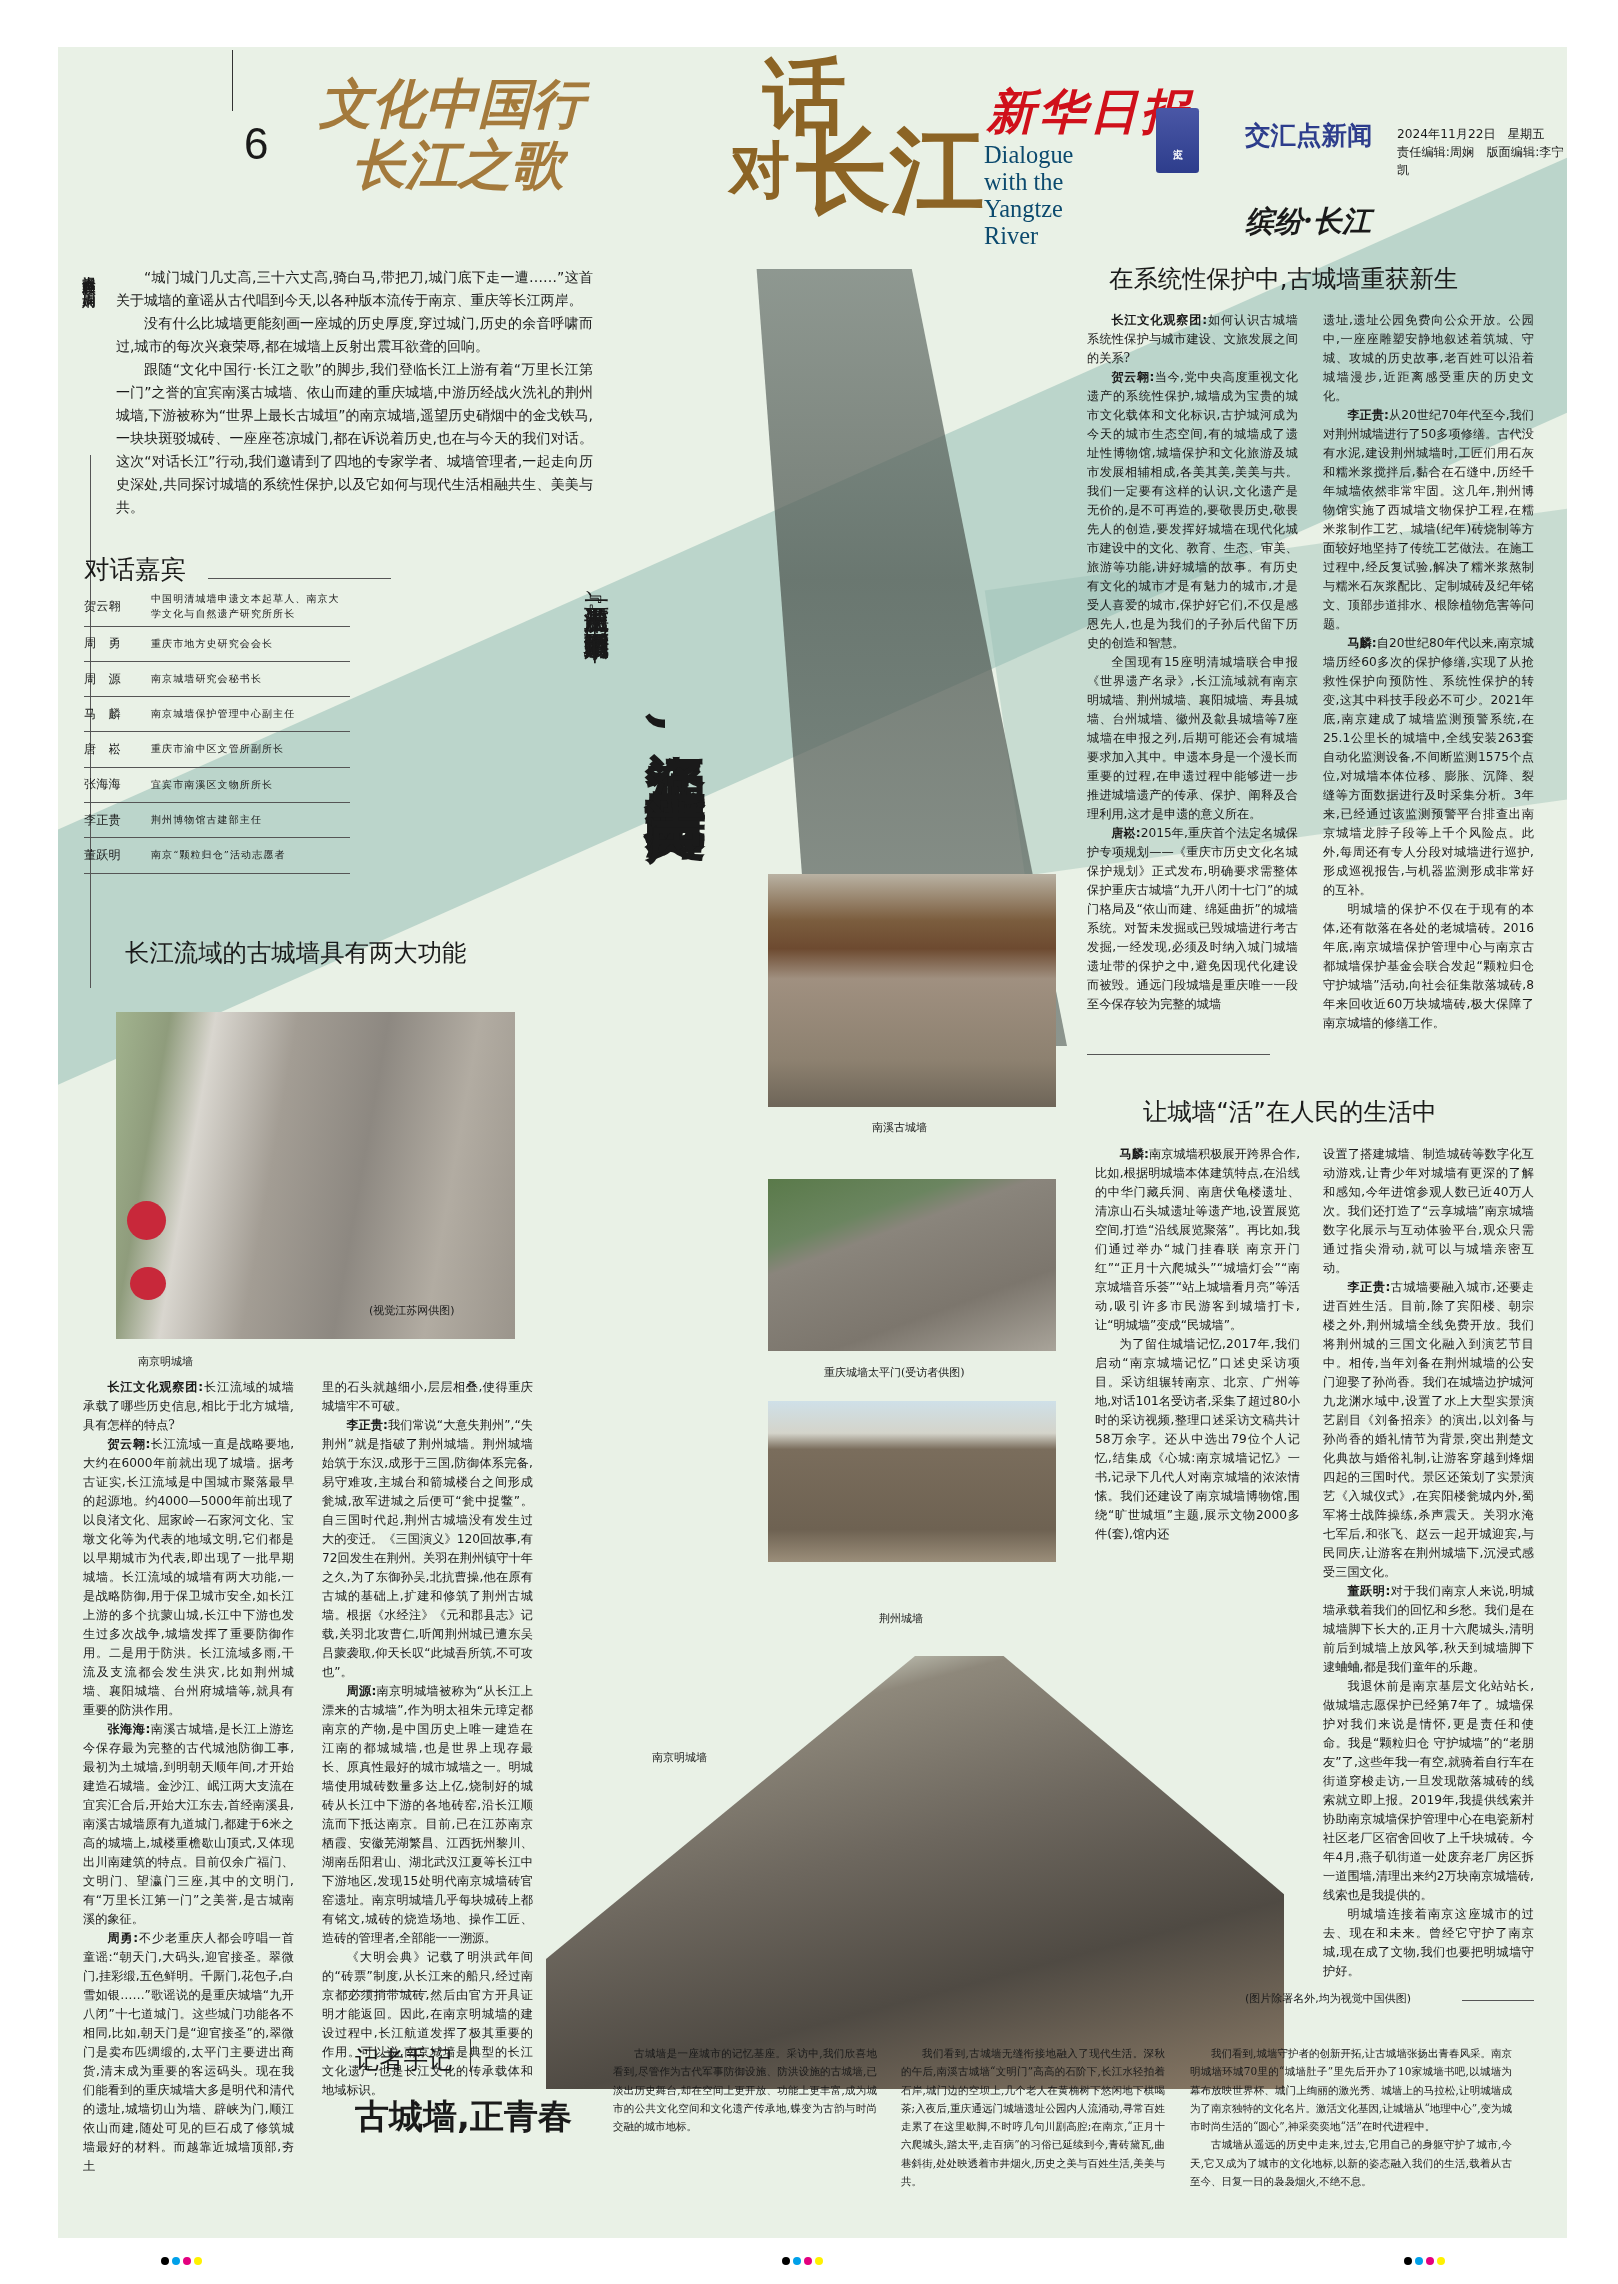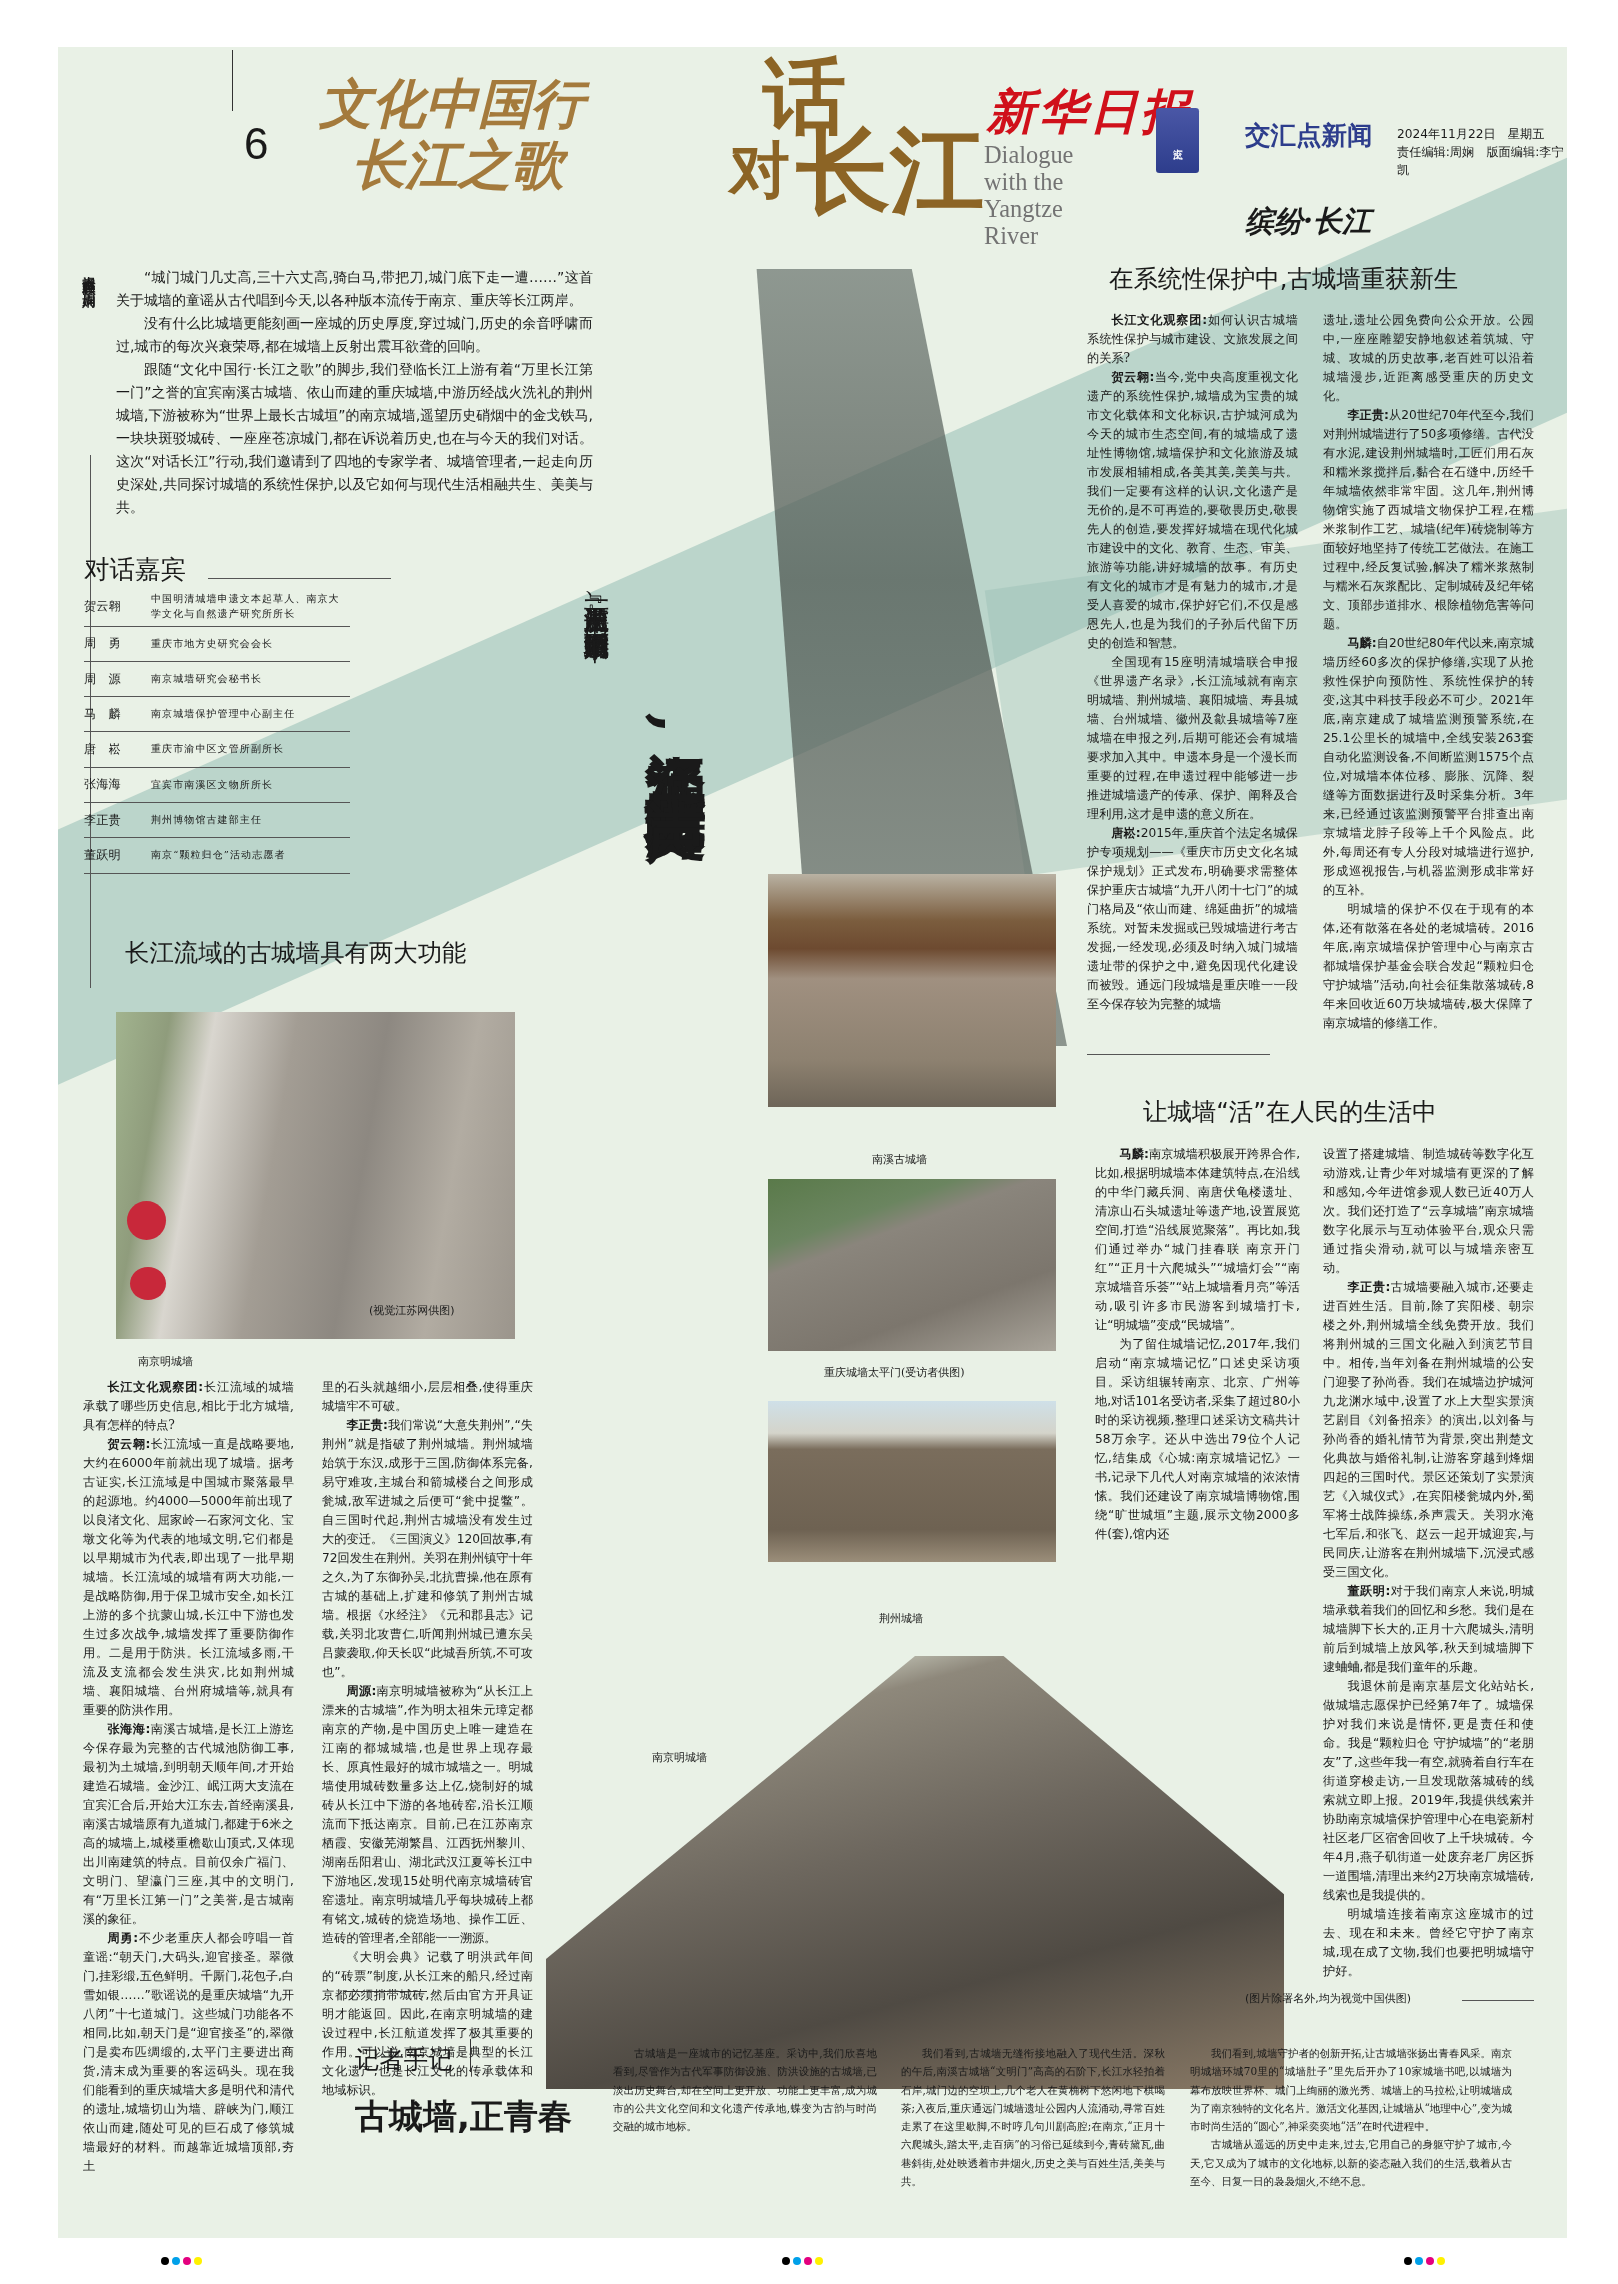--- a/index.html
+++ b/index.html
@@ -6,21 +6,21 @@
   body { width:1619px; height:2284px; position:relative; overflow:hidden; font-family:"DejaVu Sans", sans-serif; color:#1a1a1a; }
   .page { position:absolute; left:58px; top:47px; width:1509px; height:2191px; background:#e9f1e6; overflow:hidden; }
   
   .band1 { position:absolute; left:-111px; top:832px; width:1997px; height:233px; background:rgba(150,190,180,0.55); transform:rotate(-24deg); transform-origin:left top; }
   .band2 { position:absolute; left:943px; top:488px; width:777px; height:288px; background:rgba(160,195,185,0.45); transform:rotate(-8deg); }
   
   .pageno { position:absolute; left:186px; top:72px; font-family:"Liberation Sans", sans-serif; font-size:44px; }
   .pagerule { position:absolute; left:232px; top:50px; width:1.1px; height:61px; background:#333; }
   .brand-title { position:absolute; font-family:"DejaVu Serif", serif; font-weight:bold; color:#a47a3c; font-style:italic; }
   .brand-big { position:absolute; font-family:"DejaVu Serif", serif; font-weight:bold; color:#8c6425; font-size:100px; }
-  .en-sub { position:absolute; left:926px; top:94px; font-family:"Liberation Serif", serif; font-size:24.4px; color:#737373; line-height:27px; width:128px; }
+  .en-sub { position:absolute; left:926px; top:94px; font-family:"Liberation Serif", serif; font-size:24.4px; color:#0c4a6e; line-height:27px; width:128px; }
   .paper-logo { position:absolute; left:929px; top:33px; font-family:"DejaVu Serif", serif; font-size:48px; font-style:italic; color:#d0101a; font-weight:bold; letter-spacing:3.3px; }
   .jhd-icon { position:absolute; left:1098px; top:61px; width:43px; height:65px; background:linear-gradient(#4a57a6,#2d3d8c); border-radius:3.3px; color:#fff; font-size:10px; display:flex; align-items:center; justify-content:center; writing-mode:vertical-rl; }
   .jhd-name { position:absolute; left:1144px; top:71px; font-size:25.5px; color:#2d3d8c; font-weight:bold;margin-left:43px; }
   .date { position:absolute; left:1339px; top:78px; font-size:12.2px; line-height:18px; }
   .slogan { position:absolute; left:1187px; top:119px; font-family:"DejaVu Serif", serif; font-size:29px; font-weight:bold; font-style:italic;margin-top:36px; }
   
   .p { font-family:"DejaVu Sans", sans-serif; font-size:12.2px; line-height:19px; text-align:justify; margin:0; text-indent:2em; }
   .pserif { font-family:"DejaVu Serif", serif; }
   .spk { font-weight:bold; }
   .q { font-family:"DejaVu Serif", serif; }
@@ -152,21 +152,21 @@
       <p class="p"><span class="spk">周勇:</span><span>不少老重庆人都会哼唱一首童谣:“朝天门,大码头,迎官接圣。翠微门,挂彩缎,五色鲜明。千厮门,花包子,白雪如银……”歌谣说的是重庆城墙“九开八闭”十七道城门。这些城门功能各不相同,比如,朝天门是“迎官接圣”的,翠微门是卖布匹绸缎的,太平门主要进出商货,清末成为重要的客运码头。现在我们能看到的重庆城墙大多是明代和清代的遗址,城墙切山为墙、辟峡为门,顺江依山而建,随处可见的巨石成了修筑城墙最好的材料。而越靠近城墙顶部,夯土</span></p>
     </div>
   <div class="col" style="left:264px;top:1331px;width:211px;" id="s1c2">
       <p class="p" style="text-indent: 0px;"><span>里的石头就越细小,层层相叠,使得重庆城墙牢不可破。</span></p>
       <p class="p"><span class="spk">李正贵:</span><span>我们常说“大意失荆州”,“失荆州”就是指破了荆州城墙。荆州城墙始筑于东汉,成形于三国,防御体系完备,易守难攻,主城台和箭城楼台之间形成瓮城,敌军进城之后便可“瓮中捉鳖”。自三国时代起,荆州古城墙没有发生过大的变迁。《三国演义》120回故事,有72回发生在荆州。关羽在荆州镇守十年之久,为了东御孙吴,北抗曹操,他在原有古城的基础上,扩建和修筑了荆州古城墙。根据《水经注》《元和郡县志》记载,关羽北攻曹仁,听闻荆州城已遭东吴吕蒙袭取,仰天长叹“此城吾所筑,不可攻也”。</span></p>
       <p class="p"><span class="spk">周源:</span><span>南京明城墙被称为“从长江上漂来的古城墙”,作为明太祖朱元璋定都南京的产物,是中国历史上唯一建造在江南的都城城墙,也是世界上现存最长、原真性最好的城市城墙之一。明城墙使用城砖数量多达上亿,烧制好的城砖从长江中下游的各地砖窑,沿长江顺流而下抵达南京。目前,已在江苏南京栖霞、安徽芜湖繁昌、江西抚州黎川、湖南岳阳君山、湖北武汉江夏等长江中下游地区,发现15处明代南京城墙砖官窑遗址。南京明城墙几乎每块城砖上都有铭文,城砖的烧造场地、操作工匠、造砖的管理者,全部能一一溯源。</span></p>
       <p class="p"><span>《大明会典》记载了明洪武年间的“砖票”制度,从长江来的船只,经过南京都必须捎带城砖,然后由官方开具证明才能返回。因此,在南京明城墙的建设过程中,长江航道发挥了极其重要的作用。可以说,南京城墙是典型的长江文化遗产,也是长江文化的传承载体和地域标识。</span></p>
     </div>
 
   <div class="photo ph-gate" style="left:710px;top:827px;width:288px;height:233px;"></div>
-  <div class="cap" style="left:814px;top:1073px;margin-top:32px;">南溪古城墙</div>
+  <div class="cap" style="left:814px;top:1073px;">南溪古城墙</div>
   <div class="photo ph-cq" style="left:710px;top:1132px;width:288px;height:172px;"></div>
   <div class="cap" style="left:766px;top:1318px;">重庆城墙太平门(受访者供图)</div>
   <div class="photo ph-jz" style="left:710px;top:1354px;width:288px;height:161px;"></div>
   <div class="cap" style="left:821px;top:1540px;margin-top:24px;">荆州城墙</div>
   <div class="cap" style="left:594px;top:1703px;">南京明城墙</div>
   <div class="photo ph-nj" style="left:488px;top:1609px;width:738px;height:433px;"></div>
   <div class="cap" style="left:1187px;top:1944px;font-family:'DejaVu Sans',sans-serif;">(图片除署名外,均为视觉中国供图)</div>
   <div class="crenel" style="left:1404px;top:1953px;width:72px;"></div>
 
   <div class="h2" style="left:1051px;top:216px;">在系统性保护中,古城墙重获新生</div>

